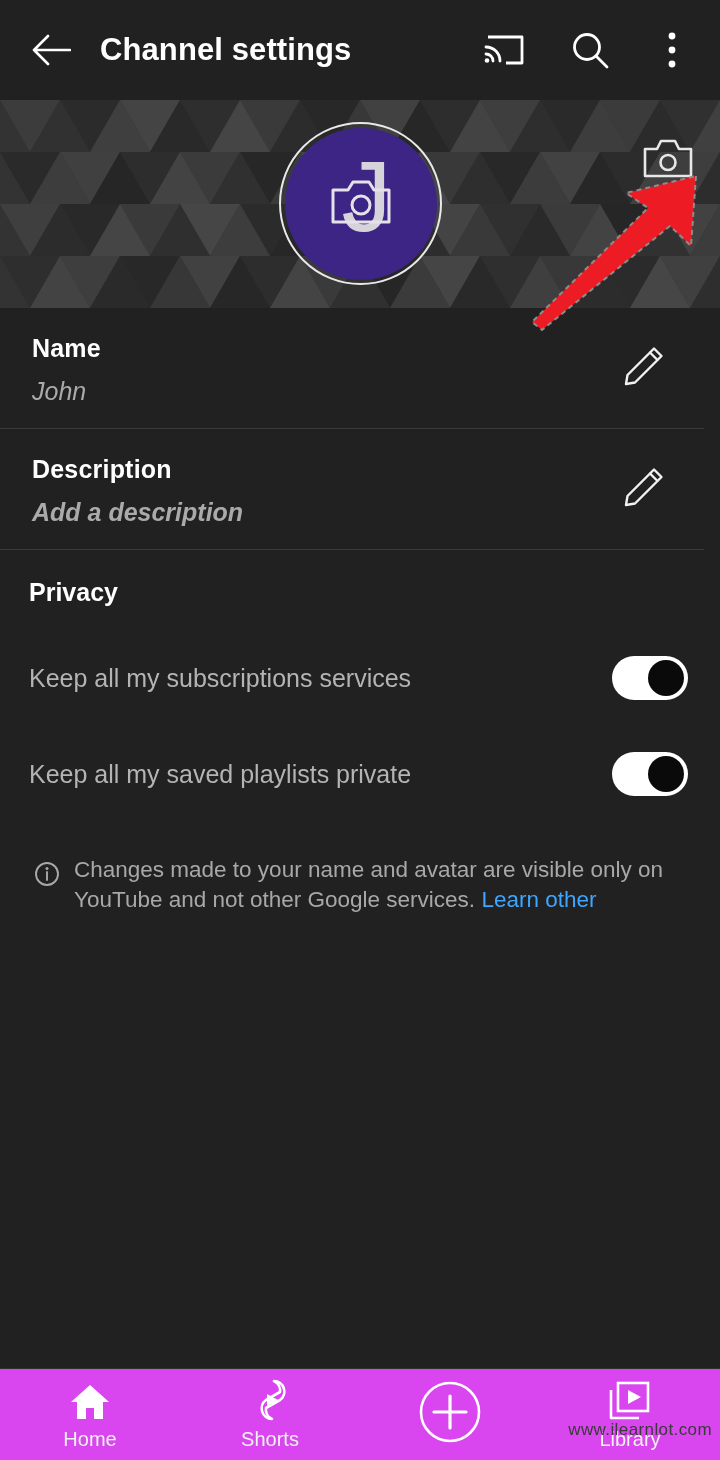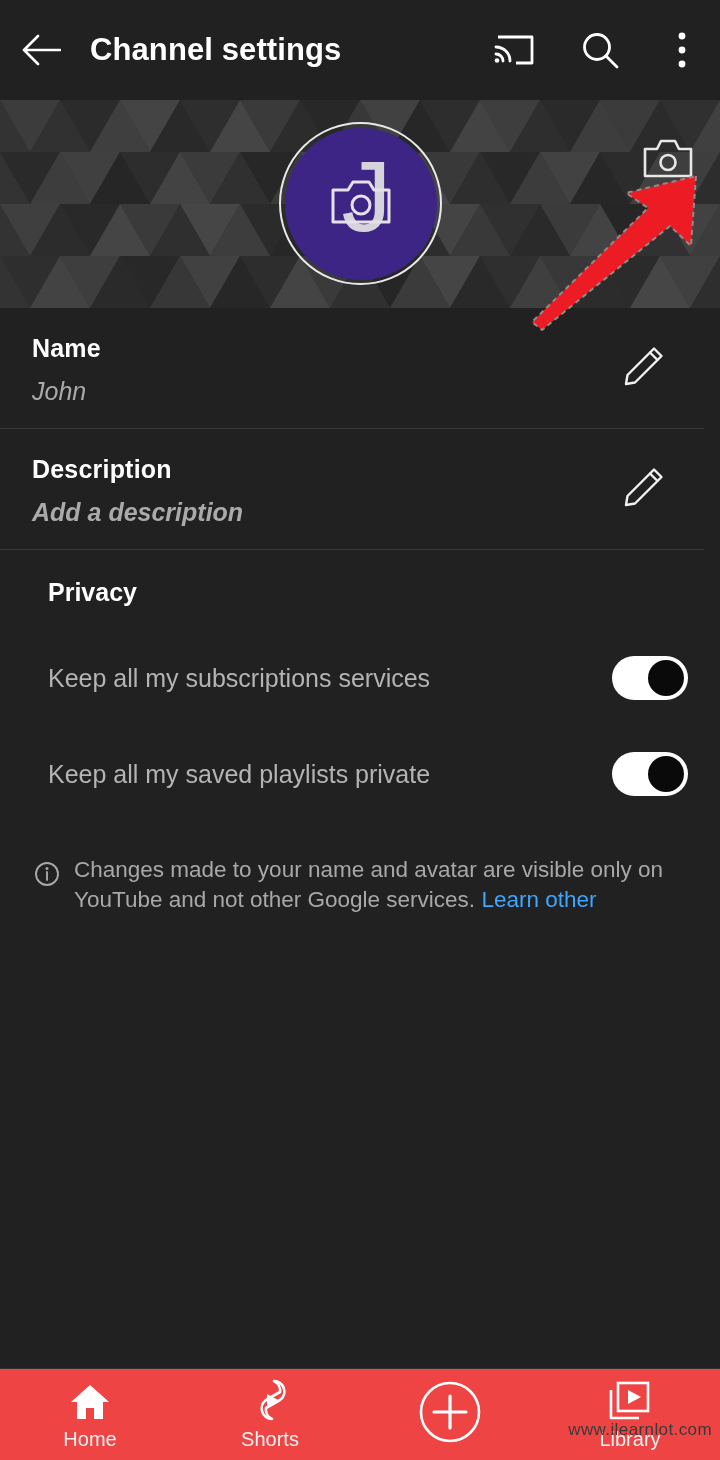--- a/index.html
+++ b/index.html
@@ -7,21 +7,21 @@
     width:720px; height:1460px;
     background:#0f0f0f;
     font-family:"Liberation Sans", sans-serif;
     overflow:hidden;
   }
   .screen { position:relative; width:720px; height:1460px; background:#212121; }
 
   
   .header {
     position:absolute; top:0; left:0; width:720px; height:100px;
-    background:#212121; display:flex; align-items:center; padding:0 12px;
+    background:#212121; display:flex; align-items:center; padding:0 22px;
   }
   .hdr-back { width:58px; height:58px; display:flex; align-items:center; justify-content:center; flex:0 0 auto; }
   .hdr-title {
     color:#fff; font-size:31px; font-weight:bold; letter-spacing:.1px;
     margin-left:20px; white-space:nowrap; flex:1 1 auto;
   }
   .hdr-icon { width:60px; height:60px; display:flex; align-items:center; justify-content:center; flex:0 0 auto; }
   .hdr-icon.cast { margin-right:26px; }
   .hdr-icon.search { margin-right:22px; }
   .hdr-icon.more { margin-right:-4px; }
@@ -63,21 +63,21 @@
     position:relative; width:704px; padding:26px 32px 22px 32px;
     border-bottom:1px solid #3a3a3a; background:#212121;
   }
   .row-label { color:#fff; font-size:25px; font-weight:bold; letter-spacing:.2px; }
   .row-value { color:#aaa; font-size:25px; margin-top:14px;font-style:italic; }
   .row-value.placeholder { font-style:italic; color:#aaa;font-weight:bold; }
   .row-edit { position:absolute; right:34px; top:50%; transform:translateY(-50%);
     width:56px; height:56px; display:flex; align-items:center; justify-content:center; }
 
   
-  .privacy { background:#212121; padding:28px 32px 0 48px; }
+  .privacy { background:#212121; padding:28px 32px 0 29px; }
   .privacy-title { color:#fff; font-size:25px; font-weight:bold; margin-bottom:34px; }
   .toggle-row { display:flex; align-items:center; justify-content:space-between; height:74px; margin-bottom:22px; }
   .toggle-label { color:#b4b4b4; font-size:25px; }
   .toggle {
     width:76px; height:44px; border-radius:22px; background:#fff;
     position:relative; flex:0 0 auto;
   }
   .toggle .knob {
     position:absolute; top:4px; right:4px; width:36px; height:36px;
     border-radius:50%; background:#0a0a0a;
@@ -85,21 +85,21 @@
 
   
   .note { display:flex; padding:22px 34px 0 34px; }
   .note-icon { flex:0 0 auto; margin-right:14px; margin-top:6px; }
   .note-text { color:#a8a8a8; font-size:22.5px; line-height:1.33; }
   .note-link { color:#3ea6ff; }
 
   
   .bottomnav {
     position:absolute; left:0; bottom:0; width:720px; height:92px;
-    background:#ef4444; border-top:1px solid #303030;
+    background:#d946ef; border-top:1px solid #303030;
     display:flex; align-items:center;
   }
   .navitem { flex:1 1 0; display:flex; flex-direction:column; align-items:center; justify-content:center;
     height:92px; position:relative; }
   .navicon { height:44px; display:flex; align-items:flex-end; justify-content:center; position:relative; }
   .navlabel { color:#f1f1f1; font-size:20px; margin-top:6px; }
   .navitem.create .navicon { height:44px; align-items:center; }
   .badge-dot { position:absolute; width:17px; height:17px; border-radius:50%; background:#ff0000;
     right:-2px; top:-2px; }
   .watermark {

